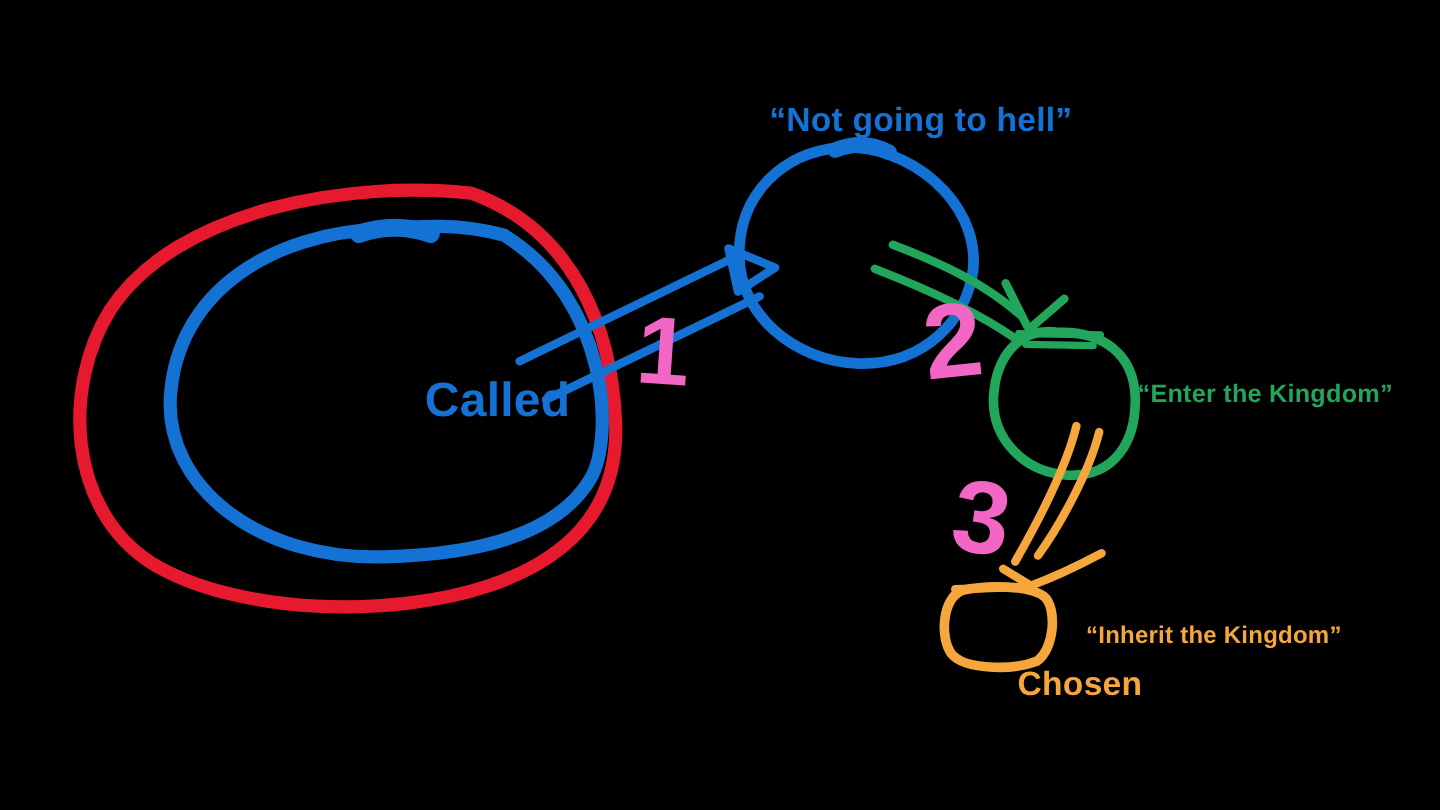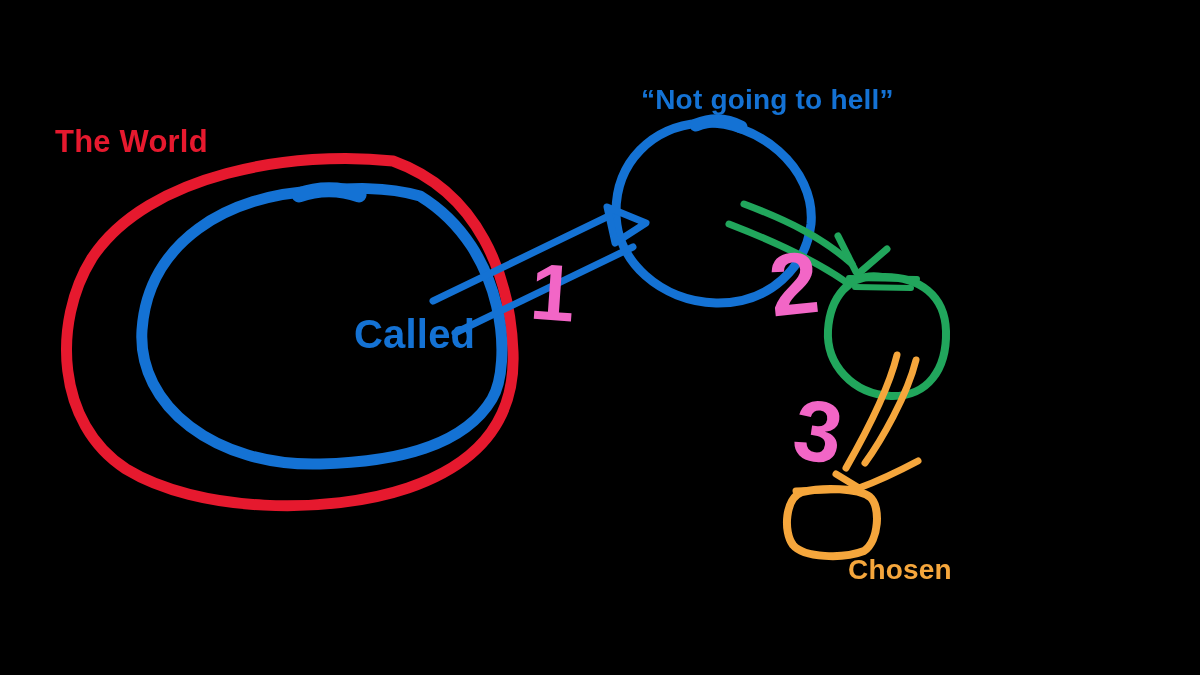--- a/index.html
+++ b/index.html
@@ -82,18 +82,19 @@
     <path class="sketch sO" stroke-width="7" d="M 836 474 L 859 488 C 881 480 901 470 918 461"></path>
 
     <path class="sketch sO" stroke-width="8" d="M 802 492 C 824 487 858 488 870 497 C 881 506 879 541 864 551 C 843 559 804 558 793 545 C 783 532 785 498 802 492 Z"></path>
     <path class="sketch sO" stroke-width="7" d="M 796 491 L 855 489"></path>
 
     <text class="digit" x="553" y="320" font-size="80" transform="rotate(4 553 292)">1</text>
     <text class="digit" x="794" y="314" font-size="88" transform="rotate(-6 794 284)">2</text>
     <text class="digit" x="818" y="461" font-size="86" transform="rotate(8 818 432)">3</text>
   </svg>
 
-  <div class="label lbl-world">The World</div>
   <div class="label lbl-called">Called</div>
   <div class="label lbl-nogh">“Not going to hell”</div>
+  <div class="label lbl-enter">“Enter the Kingdom”</div>
+  <div class="label lbl-inherit">“Inherit the Kingdom”</div>
   <div class="label lbl-chosen">Chosen</div>
 
 </div>
 
 </body></html>

